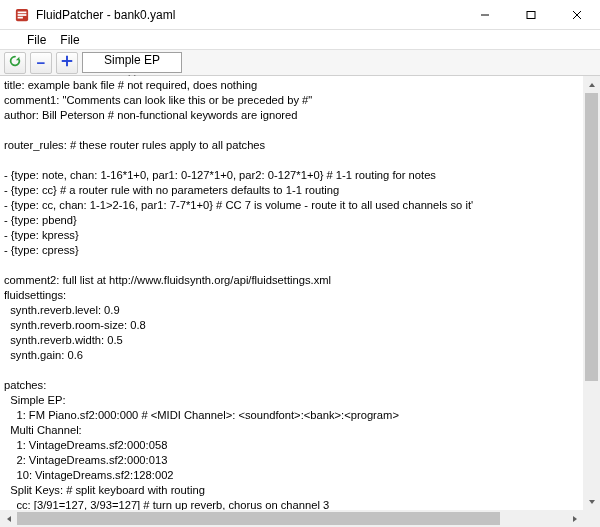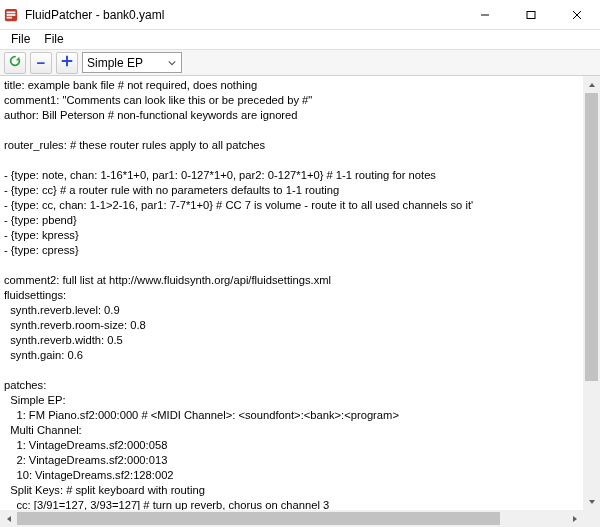--- a/index.html
+++ b/index.html
@@ -11,21 +11,21 @@
     background: #fff;
     overflow: hidden;
   }
   
   .titlebar {
     height: 30px;
     background: #ffffff;
     border-bottom: 1px solid #e0e0e0;
     display: flex;
     align-items: center;
-    padding-left: 3px;
+    padding-left: 14px;
   }
   .titlebar .app-icon {
     width: 16px; height: 16px;
     margin-right: 6px;
     display: flex; align-items: center; justify-content: center;
   }
   .titlebar .app-icon svg { width: 14px; height: 14px; }
   .titlebar .title-text {
     flex: 0 0 auto;
     font-size: 12px;
@@ -40,22 +40,22 @@
     justify-content: center;
     font-family: "Segoe UI Symbol", sans-serif;
     font-size: 10px;
     color: #000;
   }
   .win-btn svg { width: 10px; height: 10px; }
   
   .menubar {
     height: 20px;
     display: flex;
-    align-items: flex-start;
-    padding-left: 4px;
+    align-items: center;
+    padding-left: 20px;
     border-bottom: 1px solid #e0e0e0;
     background: #fff;
   }
   .menu-item {
     padding: 2px 7px;
     font-size: 12px;
     color: #000;
   }
   
   .toolbar {
@@ -81,20 +81,21 @@
   .combo {
     height: 21px;
     min-width: 100px;
     background: #fff;
     border: 1px solid #a0a0a0;
     display: flex;
     align-items: center;
     padding: 0 4px;
     font-size: 12px;
     gap: 6px;
+    flex-direction: column;
   }
   .combo .combo-text { flex: 1; }
   .combo .chevron { width: 10px; display:flex; align-items:center; justify-content:center; }
   .combo .chevron svg { width:8px; height:8px; }
   
   .editor-wrap {
     position: relative;
     width: 100%;
     height: calc(527px - 30px - 20px - 26px);
     background: #fff;

